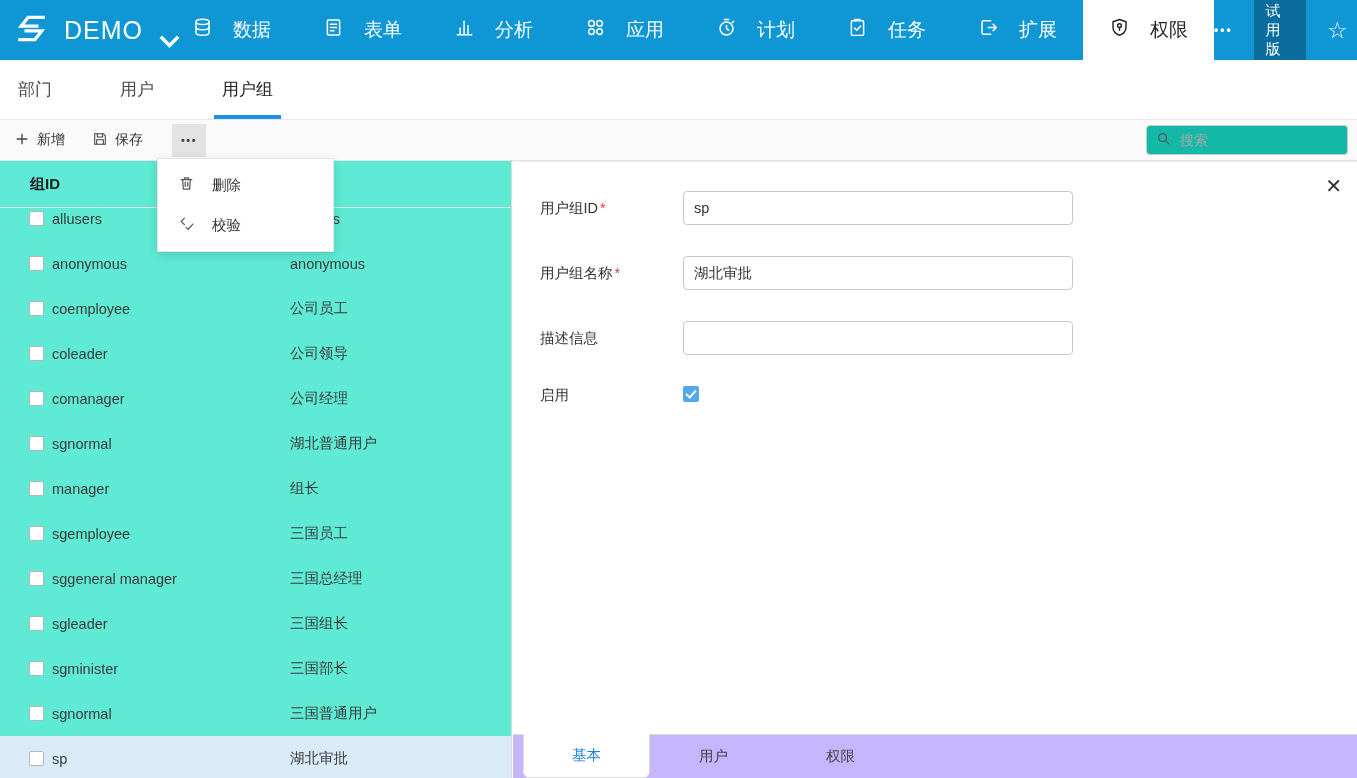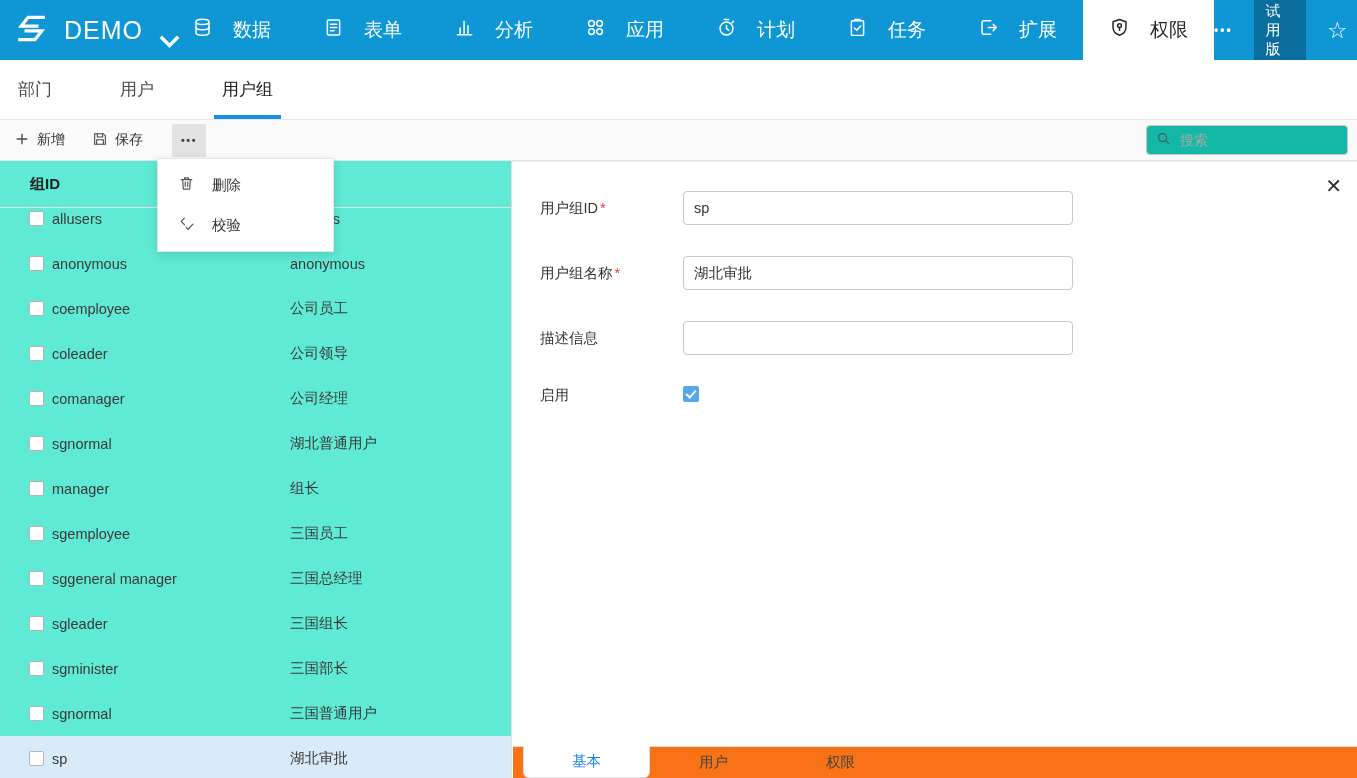--- a/index.html
+++ b/index.html
@@ -66,21 +66,21 @@
   .detail-form{position:absolute;top:29px;left:27px}
   .field{display:flex;align-items:center;margin-bottom:31px}
   .field-label{width:143px;font-size:14.5px;color:#333;flex:none}
   .req{color:var(--required);margin-left:2px}
   .field input{width:390px;height:34px;border:1px solid #c9c9c9;border-radius:4px;padding:0 10px;font-size:14.5px;font-family:inherit;color:#333;outline:none}
   .toggle-row{display:flex;align-items:flex-start;margin-top:0}
   .chk-on{width:16px;height:16px;border-radius:2px;background:var(--chk-on);position:relative;cursor:pointer}
   .chk-on::after{content:"";position:absolute;left:5px;top:2px;width:4px;height:8px;border-right:2px solid #fff;border-bottom:2px solid #fff;transform:rotate(42deg)}
 
   
-  .detail-tabs{position:absolute;left:0;right:0;bottom:0;height:32px;background:#f97316;border-top:1px solid #ddd;display:flex;padding-left:10px}
+  .detail-tabs{position:absolute;left:0;right:0;bottom:0;height:44px;background:#c4b5fd;border-top:1px solid #ddd;display:flex;padding-left:10px}
   .dtab{width:127px;display:flex;align-items:center;justify-content:center;font-size:14.5px;color:#444;cursor:pointer}
   .dtab.active{background:#fff;color:var(--link-blue);border:1px solid #ddd;border-top:none;border-radius:0 0 6px 6px;margin-top:-1px}
 </style>
 </head>
 <body>
 
 <div class="screen">
 
   <div class="topbar">
     <div class="brand">

